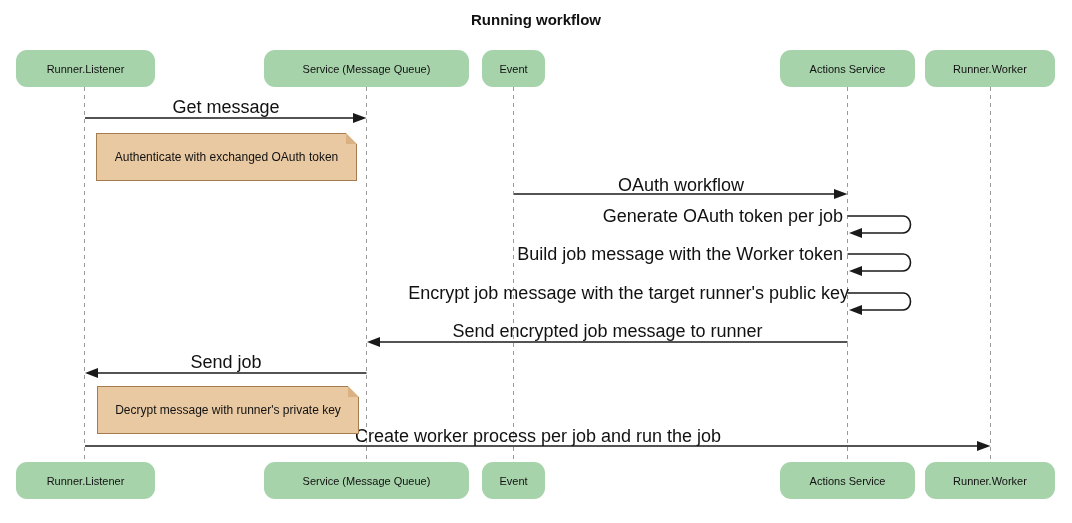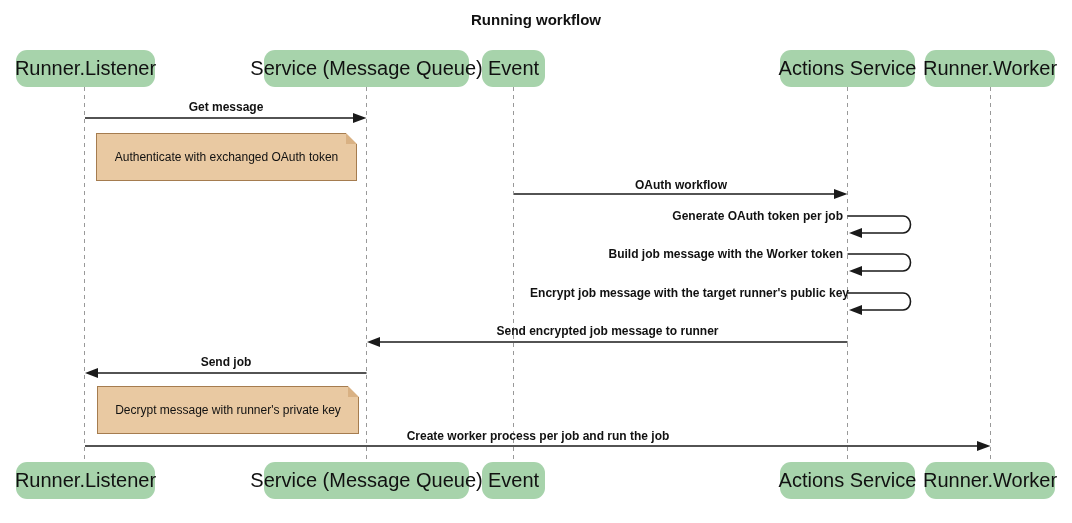--- a/index.html
+++ b/index.html
@@ -28,25 +28,25 @@
   }
   .svg-layer{position:absolute;left:0;top:0;width:1072px;height:523px;}
   .lifeline{stroke:var(--lifeline-color);stroke-width:1;stroke-dasharray:4 4;fill:none;}
   .msg-line{stroke:var(--line-color);stroke-width:1.6;fill:none;}
   .arrow-head{fill:var(--line-color);stroke:none;}
   .actor{
     position:absolute;height:37px;
     background:var(--actor-fill);
     border-radius:11px;
     display:flex;align-items:center;justify-content:center;
-    font-size:20px;white-space:nowrap;
+    font-size:11px;white-space:nowrap;
   }
   .msg-label{
-    position:absolute;font-size:12px;text-align:center;
-    white-space:nowrap;line-height:14px;font-weight:bold;
+    position:absolute;font-size:18px;text-align:center;
+    white-space:nowrap;line-height:14px;
   }
   .msg-label.right-align{text-align:right;}
   .note{
     position:absolute;height:48px;
     background:var(--note-fill);
     border:1px solid var(--note-border);
     display:flex;align-items:center;justify-content:center;
     font-size:12px;white-space:nowrap;
   }
   .note::after{

